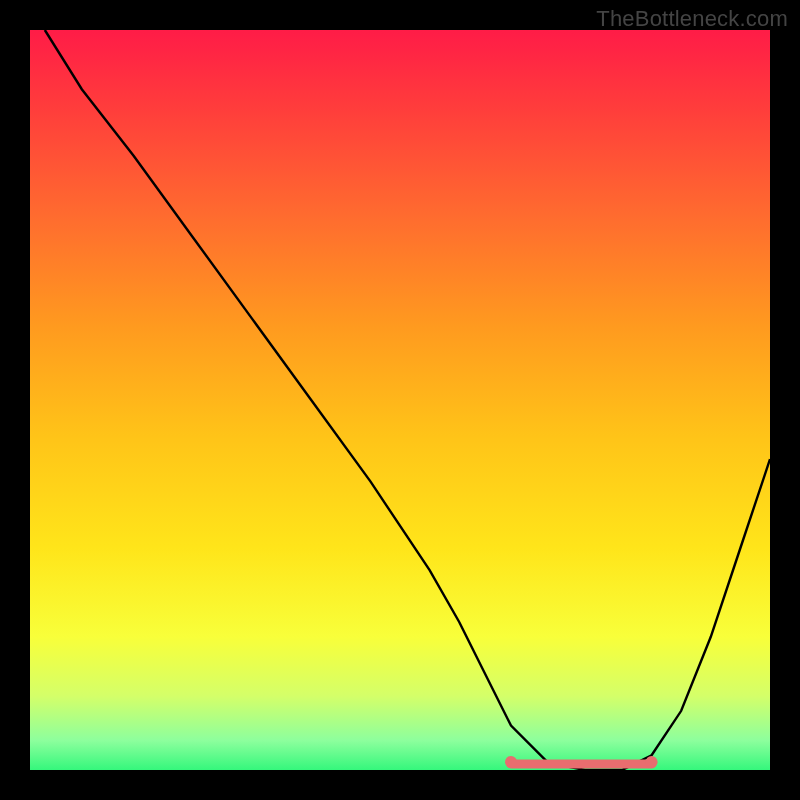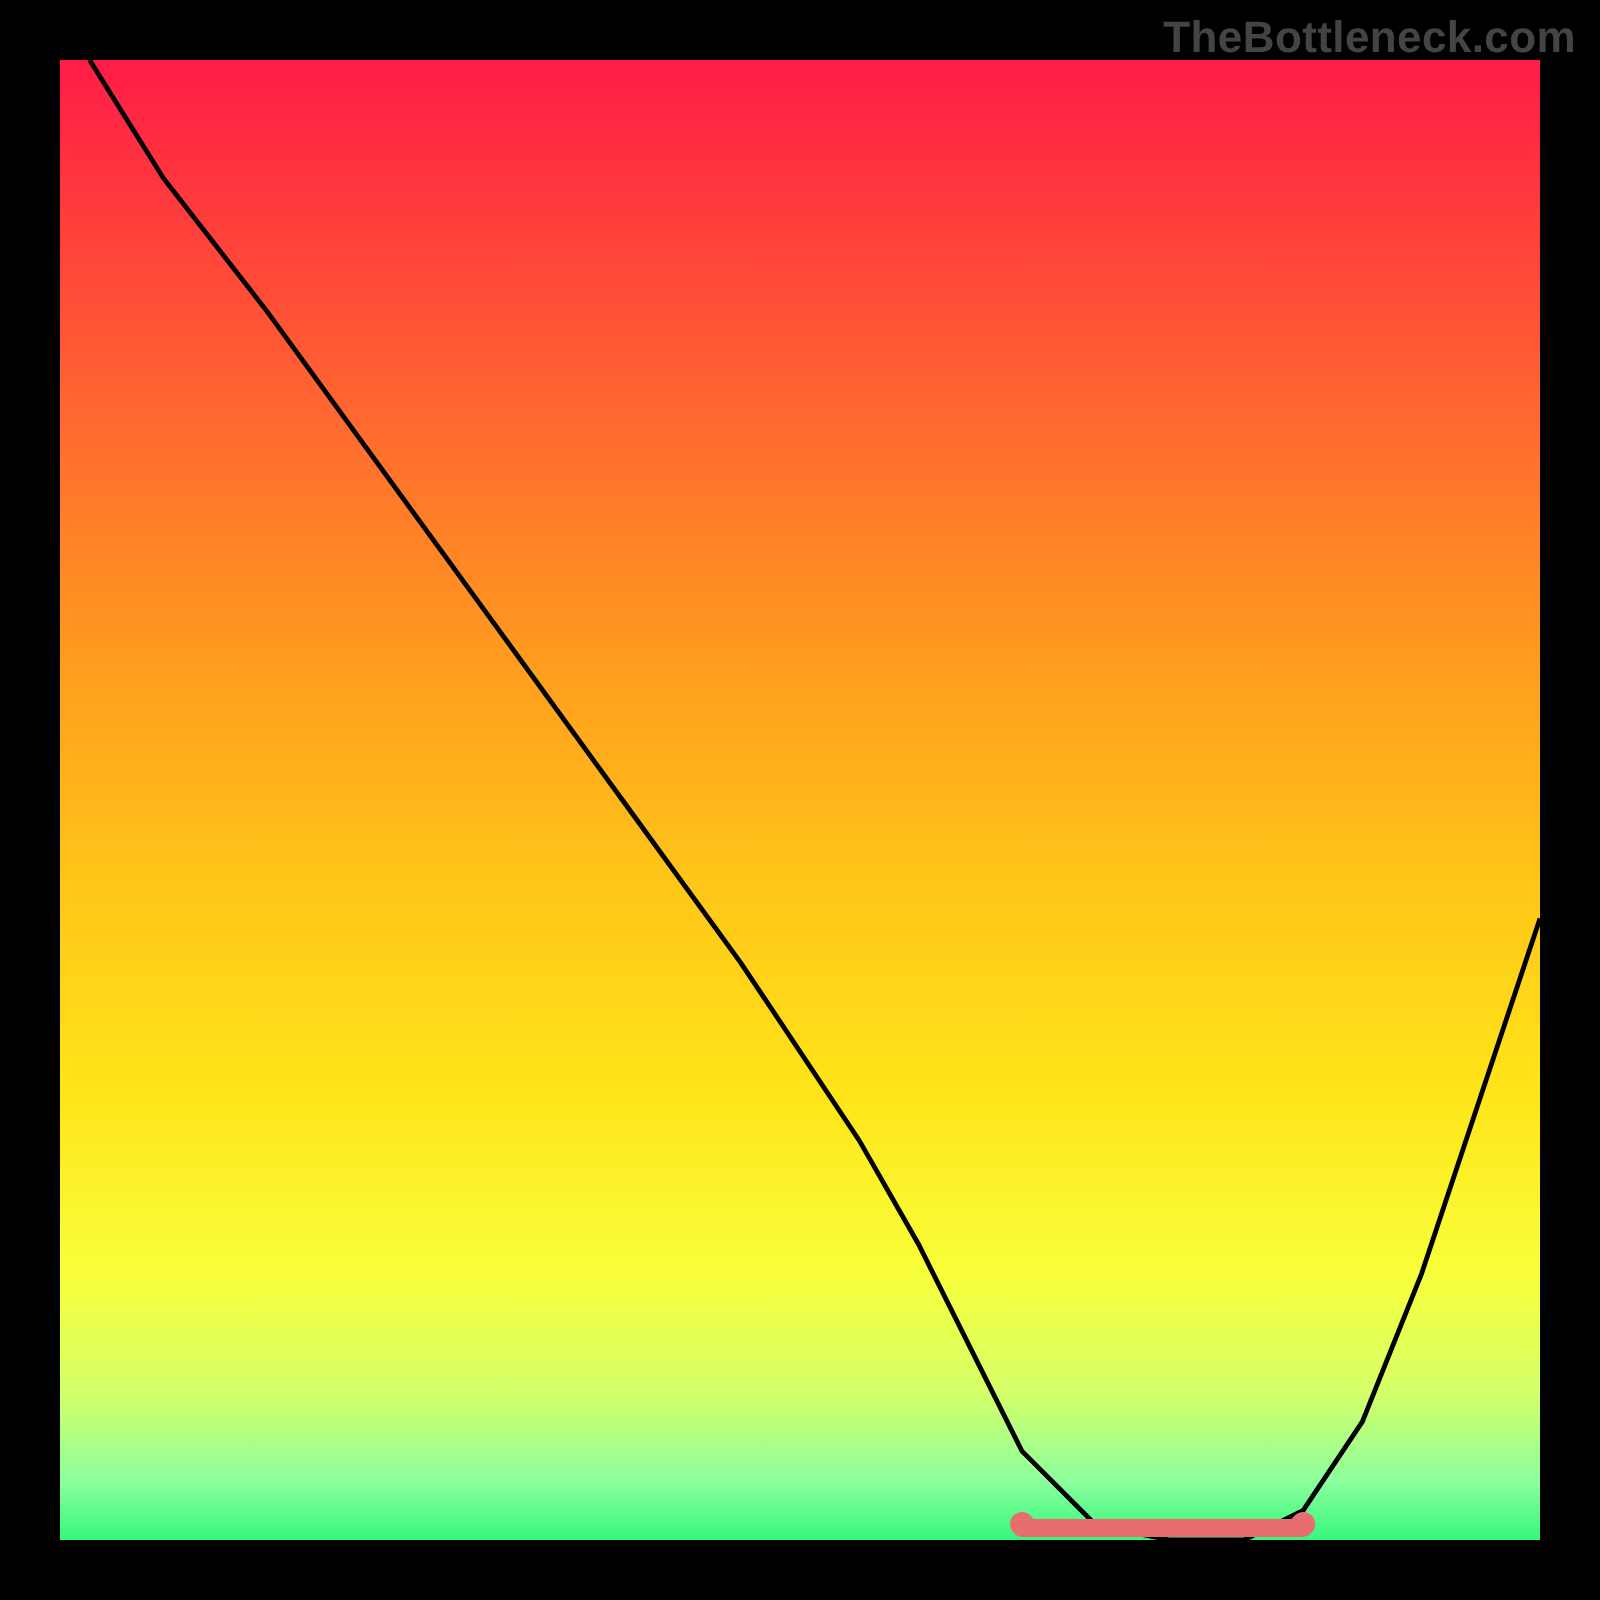--- a/index.html
+++ b/index.html
@@ -16,21 +16,21 @@
     width: 800px;
     height: 800px;
     background: #000;
   }
   .watermark {
     position: absolute;
     top: 6px;
     right: 12px;
     color: #444;
     font-size: 22px;
-    font-weight: 700;
+    font-weight: 400;
     letter-spacing: 0.2px;
     user-select: none;
   }
   .plot-area {
     position: absolute;
     left: 30px;
     top: 30px;
     width: 740px;
     height: 740px;
     background: linear-gradient(to bottom,

